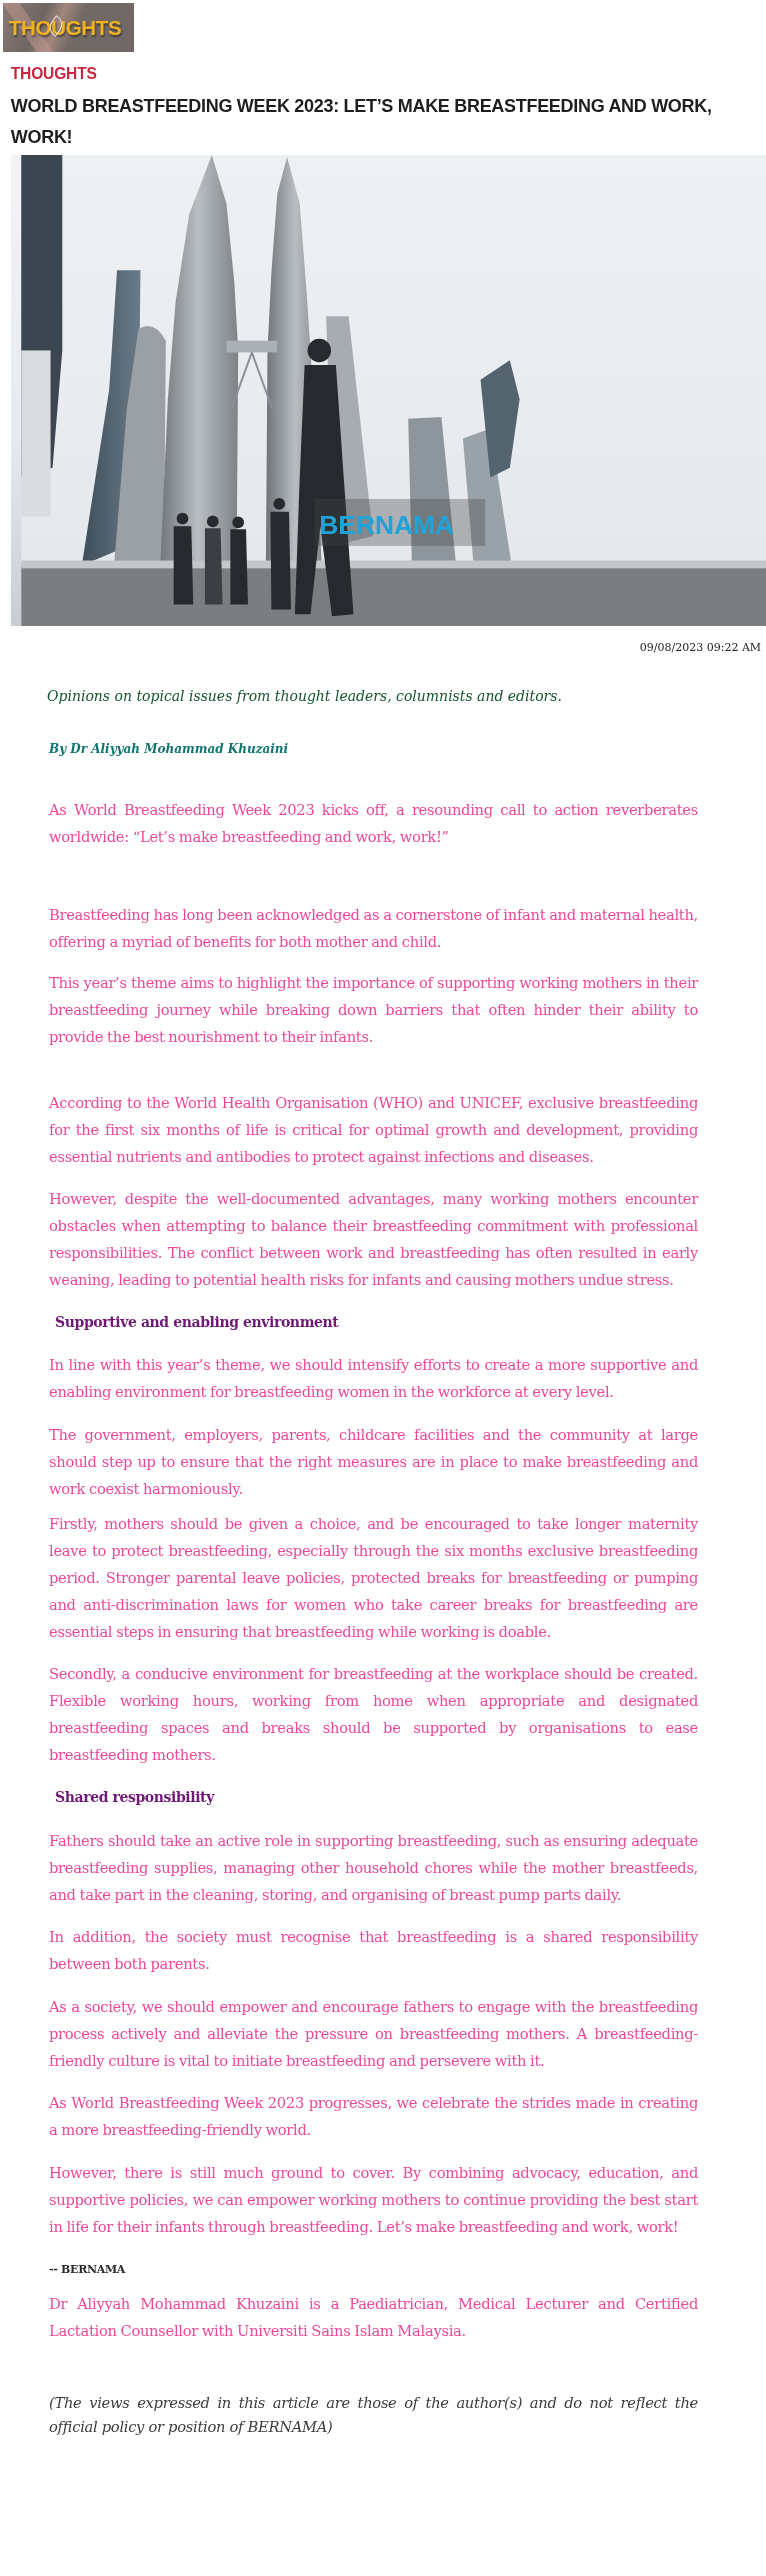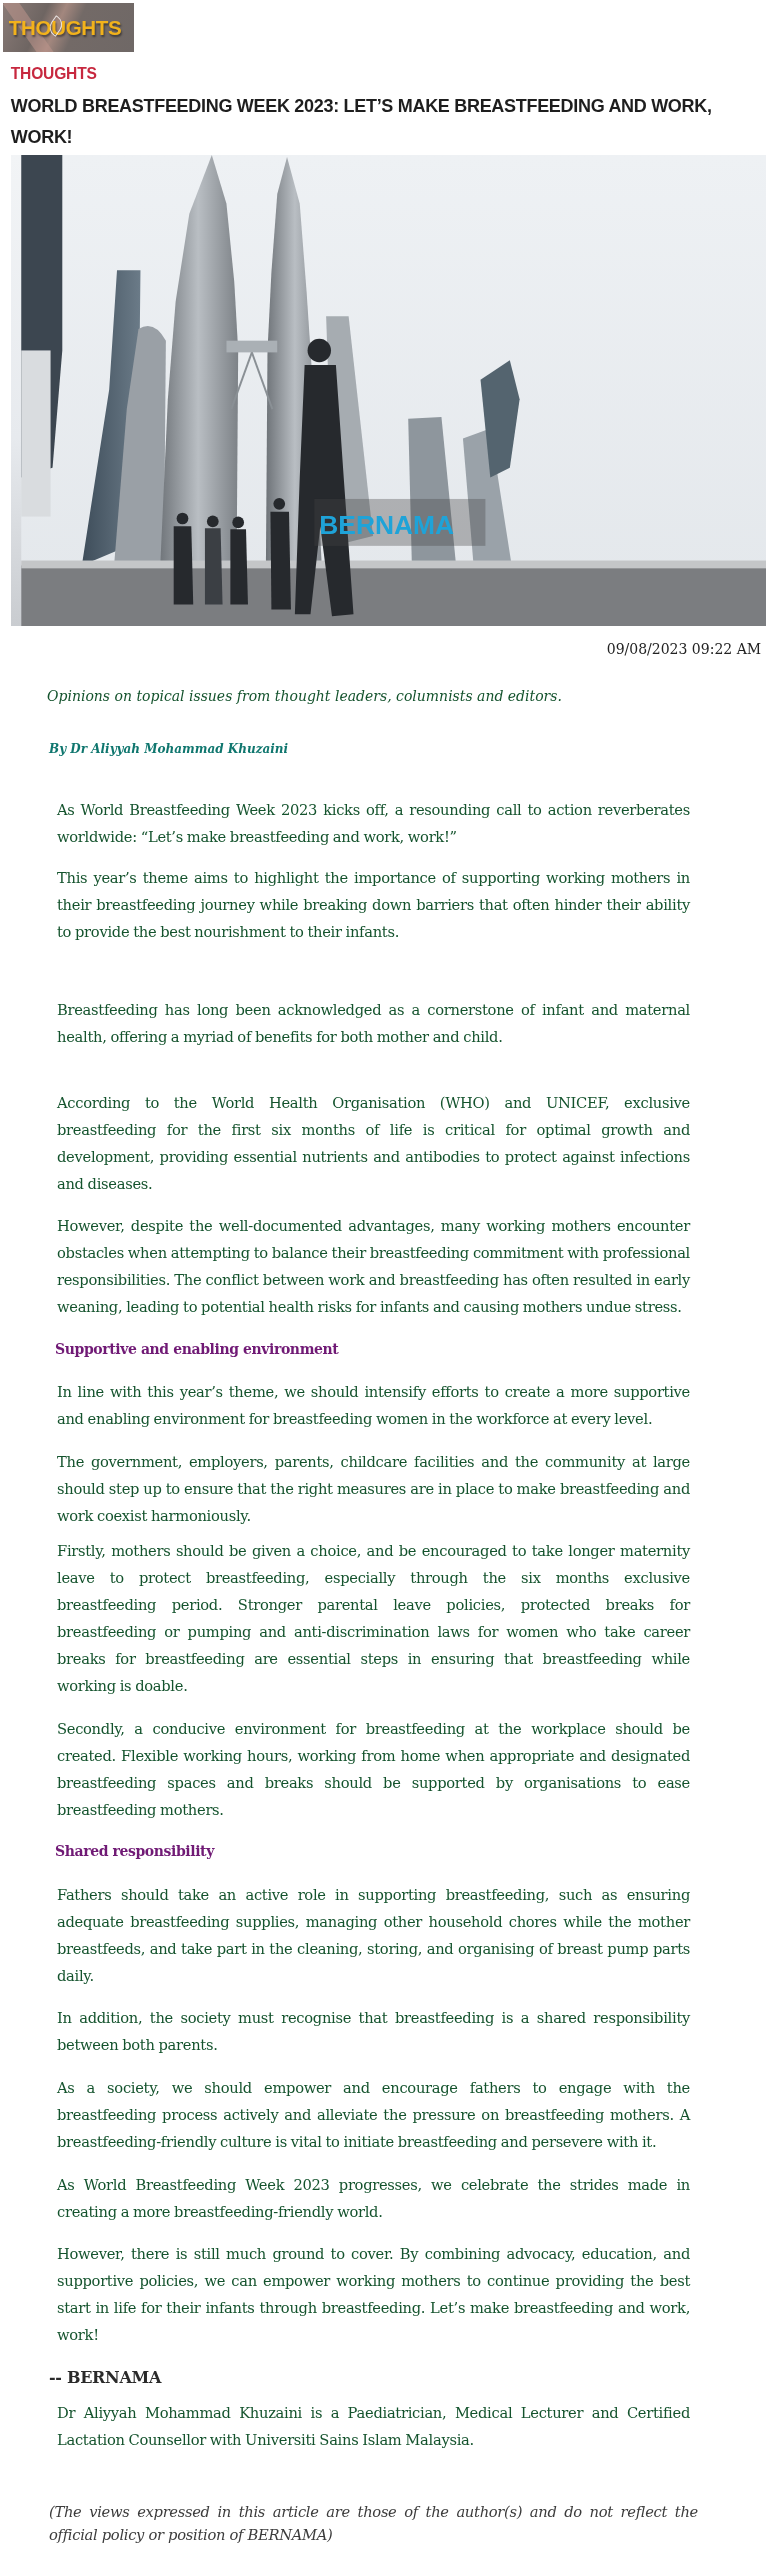--- a/index.html
+++ b/index.html
@@ -16,31 +16,31 @@
   .logo .feather { position: absolute; left: 47px; top: 13.7px; width: 9.8px; height: 15.6px;
           border: 1px solid rgba(255,255,255,0.8); border-radius: 0 9.8px 0 9.8px; transform: rotate(35deg); }
   .category { position: absolute; left: 10.8px; top: 65px; font-family: "Liberation Sans", sans-serif;
           font-weight: bold; font-size: 15.6px; color: #c7283f; letter-spacing: -0.2px; }
   .title { position: absolute; left: 10.8px; top: 91px; width: 743px; margin: 0;
           font-family: "Liberation Sans", sans-serif; font-weight: bold; font-size: 18px;
           line-height: 31px; color: #1e1e1e; letter-spacing: -0.3px; }
   .hero { position: absolute; left: 10.8px; top: 155px; width: 750px; height: 471px; overflow: hidden;
           background: linear-gradient(180deg, #f2f4f6 0%, #e7eaee 60%, #c9ccd0 100%); padding-left: 10px; }
   .hero svg { display: block; }
-  .date { position: absolute; right: 5.9px; top: 641px; font-size: 14px; color: #222; font-family: "DejaVu Serif", serif; }
+  .date { position: absolute; right: 5.9px; top: 641px; font-size: 11px; color: #222; font-family: "DejaVu Serif", serif; }
   .content { position: absolute; left: 49px; top: 685px; width: 649px; }
   .intro { font-style: italic; font-size: 14px; color: #14532d; margin: 0 0 0 -2px; line-height: 23.5px; }
   .byline { font-style: italic; font-weight: bold; font-size: 12px; color: #0f766e; margin: 29px 0 16px 0; line-height: 23.5px; }
-  .content p.body { font-size: 14.7px; line-height: 27px; text-align: justify; margin: 8px; color: #14532d;
+  .content p.body { font-size: 14.7px; line-height: 27px; text-align: justify; margin: 0; color: #ec4899;
           font-family: "DejaVu Serif", serif; letter-spacing: -0.3px; word-spacing: -0.5px; }
   .content h3 { font-size: 14px; font-weight: bold; margin: 6px; color: #701a75; line-height: 27px;
           letter-spacing: -0.4px; }
   .disclaimer { font-style: italic; font-size: 14.7px; line-height: 23.5px; color: #3c3c3c; text-align: justify;
           letter-spacing: -0.3px; margin: 0; }
-  .signoff { font-size: 16px; font-weight: bold; color: #2a2a2a; line-height: 27px; margin: 0; letter-spacing: -0.3px; }
+  .signoff { font-size: 11px; font-weight: bold; color: #2a2a2a; line-height: 27px; margin: 0; letter-spacing: -0.3px; }
 </style>
 </head>
 <body>
 
 <div class="logo">
   <div class="stripe"></div>
   <span class="logo-text">THOUGHTS</span>
   <span class="feather"></span>
 </div>
 
@@ -108,22 +108,22 @@
   </svg>
 </div>
 
 <div class="date">09/08/2023 09:22 AM</div>
 
 <div class="content">
   <p class="intro">Opinions on topical issues from thought leaders, columnists and editors.</p>
   <p class="byline">By Dr Aliyyah Mohammad Khuzaini</p>
 
   <p class="body" style="margin-top:35px">As World Breastfeeding Week 2023 kicks off, a resounding call to action reverberates worldwide: “Let’s make breastfeeding and work, work!”</p>
+  <p class="body" style="margin-top:51px">Breastfeeding has long been acknowledged as a cornerstone of infant and maternal health, offering a myriad of benefits for both mother and child.</p>
   <p class="body" style="margin-top:13.7px">This year’s theme aims to highlight the importance of supporting working mothers in their breastfeeding journey while breaking down barriers that often hinder their ability to provide the best nourishment to their infants.</p>
-  <p class="body" style="margin-top:51px">Breastfeeding has long been acknowledged as a cornerstone of infant and maternal health, offering a myriad of benefits for both mother and child.</p>
   <p class="body" style="margin-top:39px">According to the World Health Organisation (WHO) and UNICEF, exclusive breastfeeding for the first six months of life is critical for optimal growth and development, providing essential nutrients and antibodies to protect against infections and diseases.</p>
   <p class="body" style="margin-top:15.6px">However, despite the well-documented advantages, many working mothers encounter obstacles when attempting to balance their breastfeeding commitment with professional responsibilities. The conflict between work and breastfeeding has often resulted in early weaning, leading to potential health risks for infants and causing mothers undue stress.</p>
   <h3 style="margin-top:15.6px">Supportive and enabling environment</h3>
   <p class="body" style="margin-top:15.6px">In line with this year’s theme, we should intensify efforts to create a more supportive and enabling environment for breastfeeding women in the workforce at every level.</p>
   <p class="body" style="margin-top:15.6px">The government, employers, parents, childcare facilities and the community at large should step up to ensure that the right measures are in place to make breastfeeding and work coexist harmoniously.</p>
   <p class="body" style="margin-top:7.8px">Firstly, mothers should be given a choice, and be encouraged to take longer maternity leave to protect breastfeeding, especially through the six months exclusive breastfeeding period. Stronger parental leave policies, protected breaks for breastfeeding or pumping and anti-discrimination laws for women who take career breaks for breastfeeding are essential steps in ensuring that breastfeeding while working is doable.</p>
   <p class="body" style="margin-top:15.6px">Secondly, a conducive environment for breastfeeding at the workplace should be created. Flexible working hours, working from home when appropriate and designated breastfeeding spaces and breaks should be supported by organisations to ease breastfeeding mothers.</p>
   <h3 style="margin-top:15.6px">Shared responsibility</h3>
   <p class="body" style="margin-top:15.6px">Fathers should take an active role in supporting breastfeeding, such as ensuring adequate breastfeeding supplies, managing other household chores while the mother breastfeeds, and take part in the cleaning, storing, and organising of breast pump parts daily.</p>
   <p class="body" style="margin-top:15.6px">In addition, the society must recognise that breastfeeding is a shared responsibility between both parents.</p>

